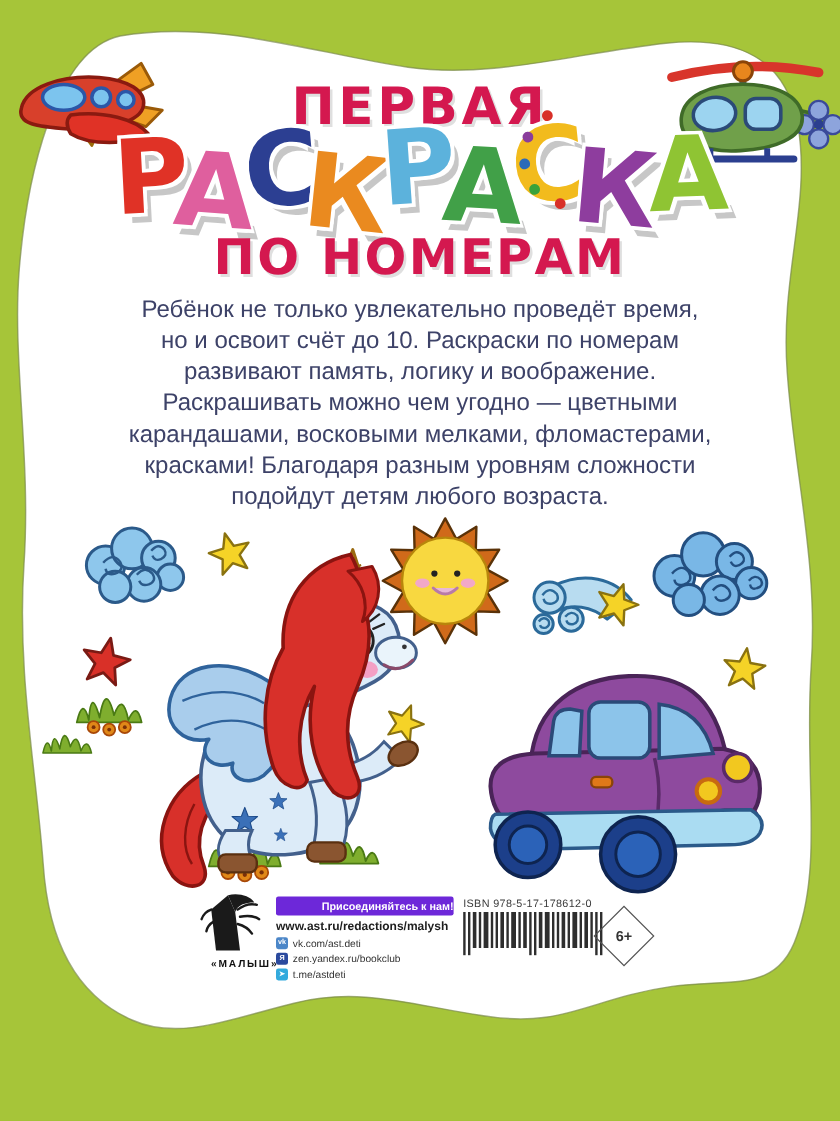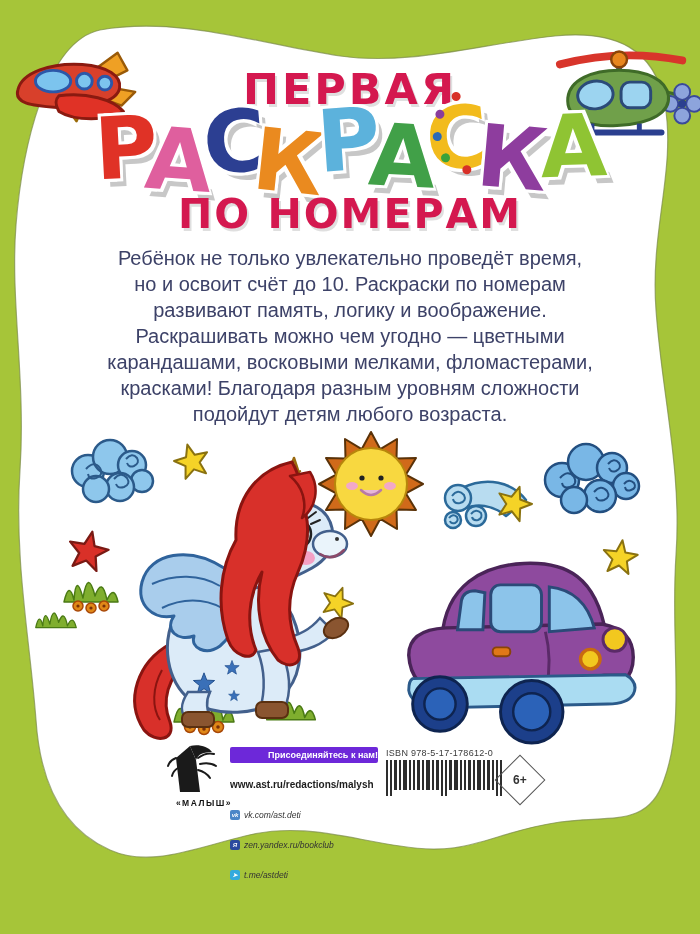--- a/index.html
+++ b/index.html
@@ -47,22 +47,22 @@
   }
 
   
   .logo-block{left:146px;top:742px;width:86px;text-align:right;color:#111;}
   .logo-text{margin-top:2px;font-size:8.5px;font-weight:bold;letter-spacing:1.5px;color:#111;}
   .social-block{left:230px;top:747px;width:154px;}
   .join-banner{
     background:#6d28d9;color:#fff;font-size:9px;font-weight:bold;
     text-align:right;padding:3px 0;border-radius:2px;width:148px;
   }
-  .website{margin-top:16px;font-size:10px;font-weight:bold;color:#1d1d1d;}
-  .social-row{display:flex;align-items:center;margin-top:20px;font-size:8.5px;color:#333;font-style:italic;}
+  .website{margin-top:4px;font-size:10px;font-weight:bold;color:#1d1d1d;}
+  .social-row{display:flex;align-items:center;margin-top:3px;font-size:8.5px;color:#333;}
   .social-icon{
     width:10px;height:10px;border-radius:2px;margin-right:4px;flex:0 0 auto;
     color:#fff;font-size:6px;font-weight:bold;line-height:10px;text-align:center;
   }
   .icon-vk{background:#4b86c8;}
   .icon-zen{background:#2b4a9e;}
   .icon-tg{background:#33aadd;}
   .isbn-block{left:386px;top:748px;width:124px;}
   .isbn-text{font-size:9px;color:#3a3a3a;letter-spacing:.3px;}
   .barcode{margin-top:2px;}

